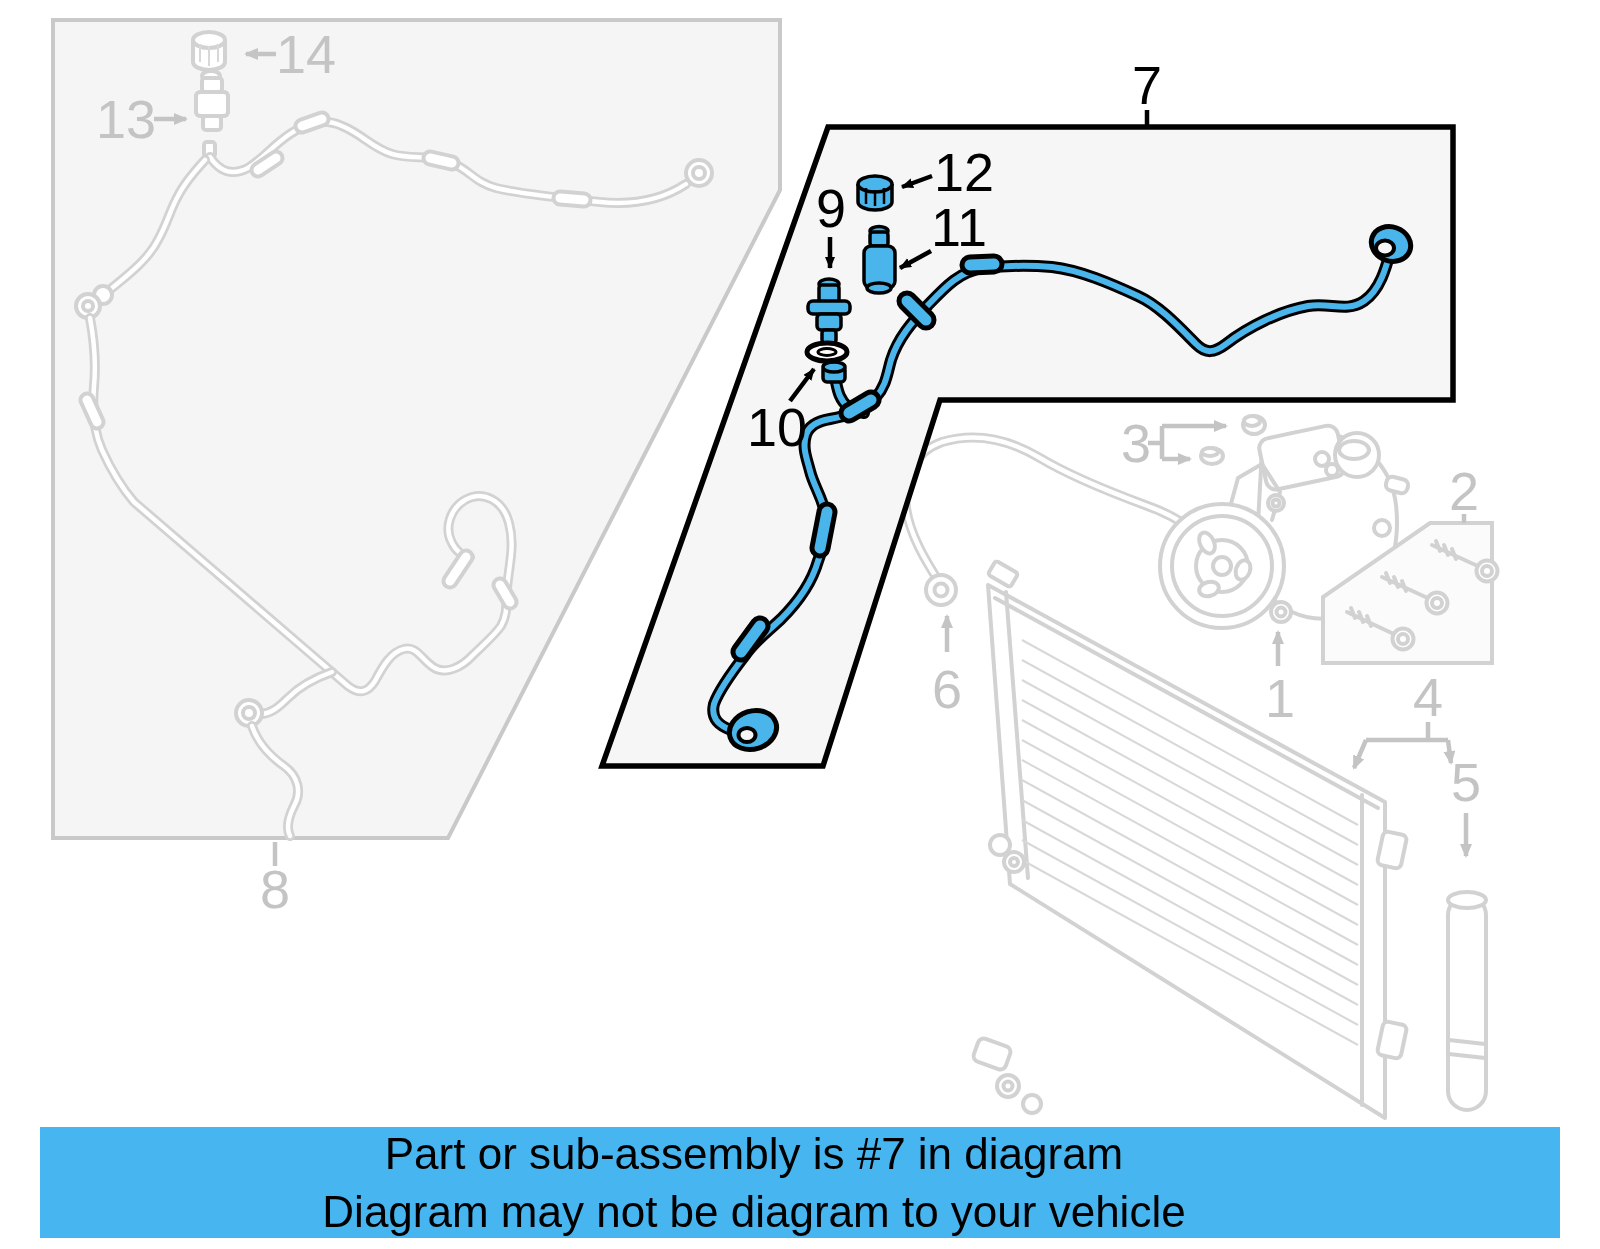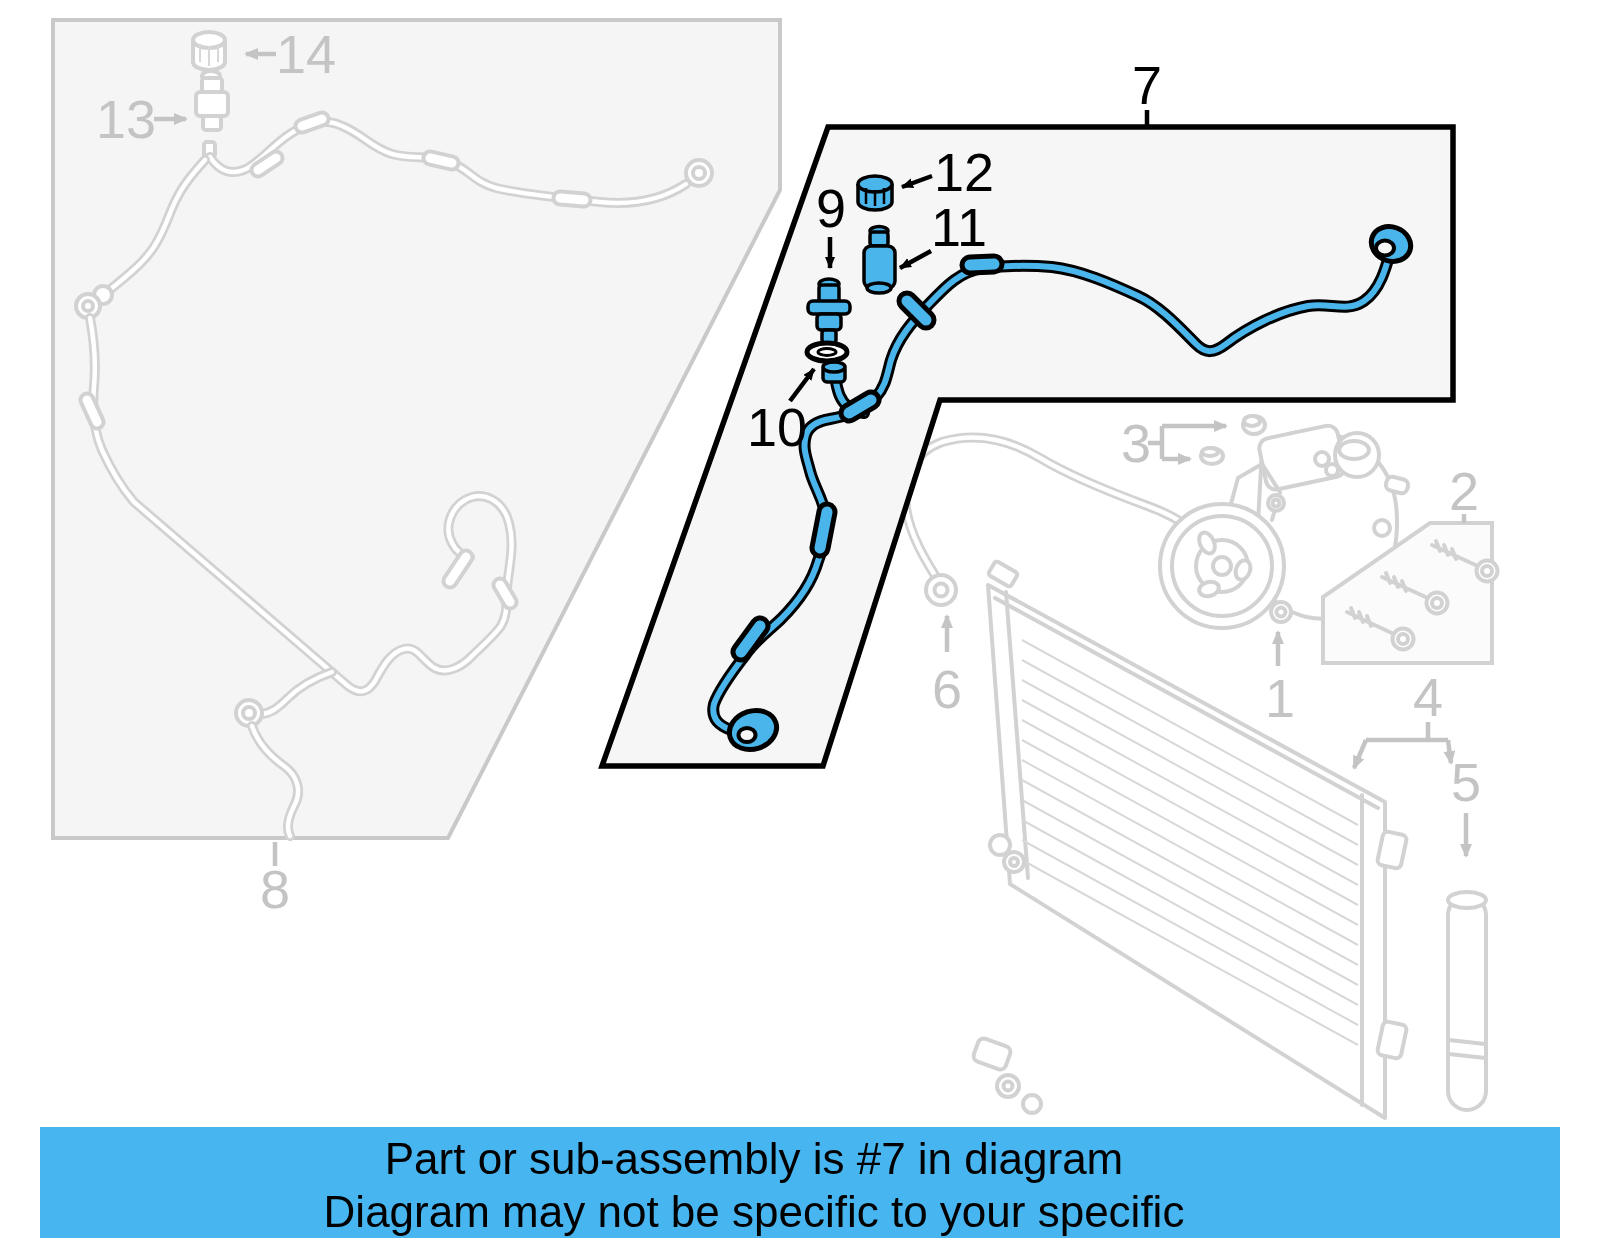--- a/index.html
+++ b/index.html
@@ -25,21 +25,21 @@
   .fitb-o{stroke:#000000;stroke-width:21;fill:none;stroke-linecap:round;}
   .fitb-i{stroke:#49b5ea;stroke-width:11;fill:none;stroke-linecap:round;}
   .bpart{fill:#49b5ea;stroke:#000000;stroke-width:3.5;stroke-linejoin:round;}
   .bpart5{fill:#49b5ea;stroke:#000000;stroke-width:5;}
   .lb{fill:#000000;font-size:54px;}
   .lba{stroke:#000000;stroke-width:4.5;fill:none;}
   text{text-anchor:middle;}
   
   .banner{position:absolute;left:40px;top:1127px;width:1520px;height:111px;
           background:#47b6f0;box-sizing:border-box;display:flex;flex-direction:column;
-          justify-content:flex-end;align-items:center;padding-right:92px;}
+          justify-content:space-between;align-items:center;padding-right:92px;}
   .banner div{color:#000;font-size:44px;line-height:53px;white-space:nowrap;}
 </style>
 </head>
 <body>
 
 <div class="stage">
 <svg width="1600" height="1249" viewBox="0 0 1600 1249">
   <defs>
     <marker id="mb" markerWidth="14" markerHeight="12" refX="11" refY="5" orient="auto" markerUnits="userSpaceOnUse">
       <path d="M0,0 L12,5 L0,10 Z" fill="#000000"></path>
@@ -290,14 +290,14 @@
     <text class="lb" x="959" y="246">11</text>
     <path class="lba" d="M931,251 L900,268" marker-end="url(#mb)"></path>
     <text class="lb" x="777" y="446">10</text>
     <path class="lba" d="M790,401 L814,369" marker-end="url(#mb)"></path>
   </g>
 </svg>
 </div>
 
 <div class="banner">
   <div>Part or sub-assembly is #7 in diagram</div>
-  <div>Diagram may not be specific to your specific</div>
+  <div>Diagram may not be diagram to your vehicle</div>
 </div>
 
 </body></html>

